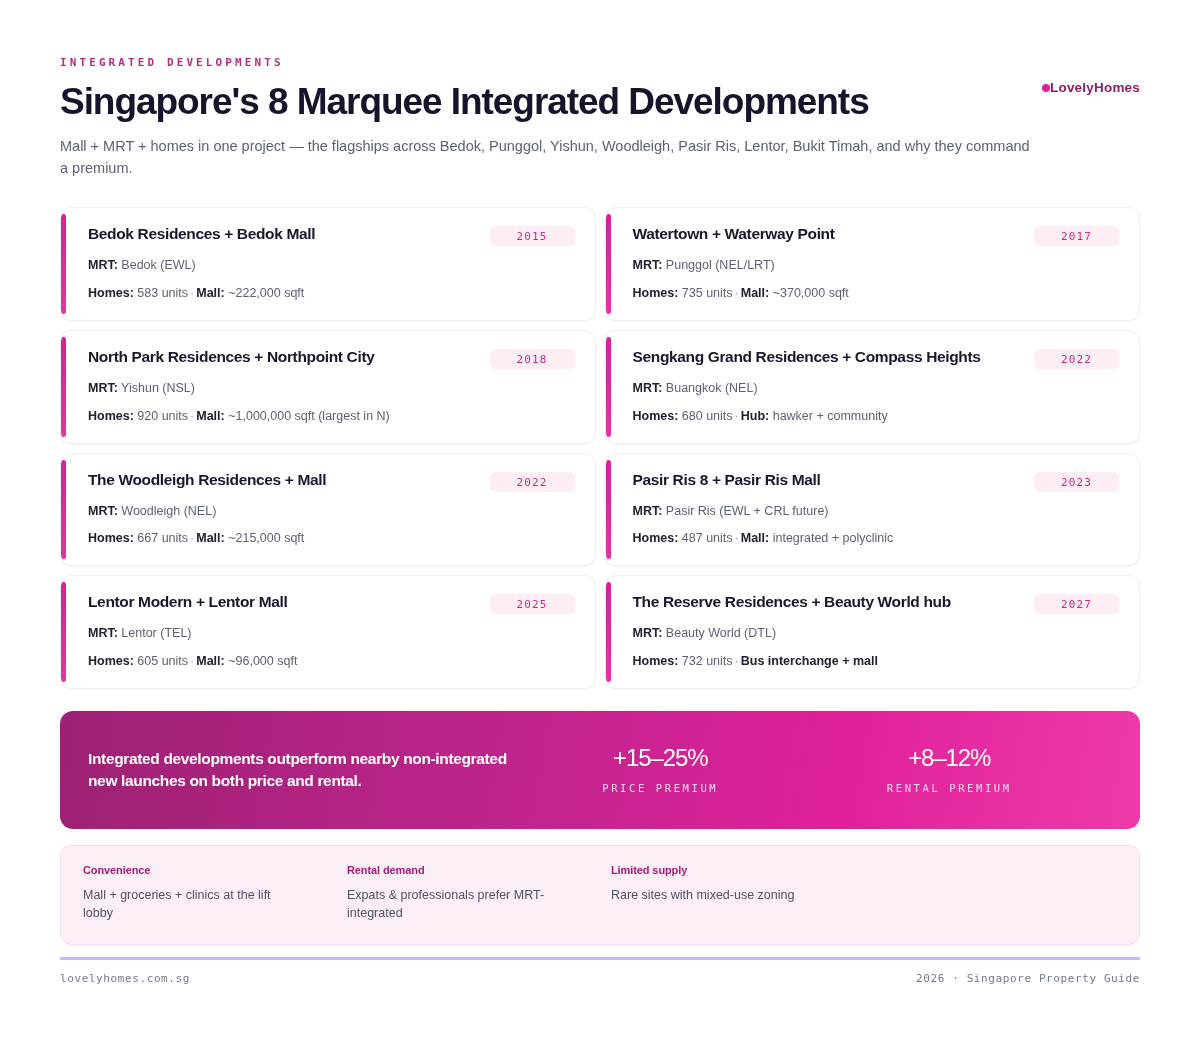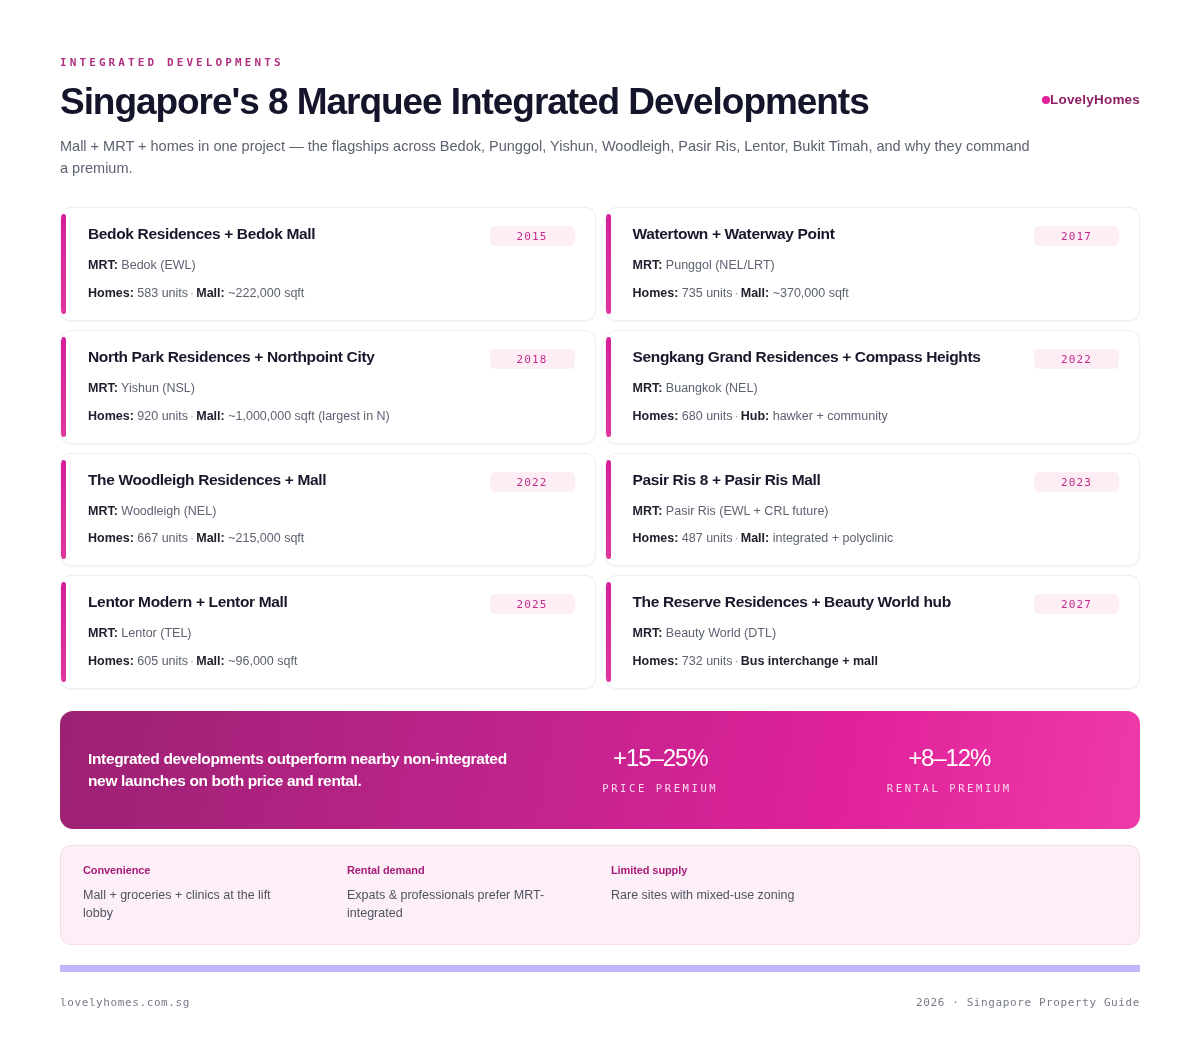--- a/index.html
+++ b/index.html
@@ -20,21 +20,21 @@
   .page {
     position: relative;
     width: 1200px;
     height: 1040px;
     padding: 0 60px;
   }
 
   
   .brand {
     position: absolute;
-    top: 36px;
+    top: 24px;
     right: 60px;
     display: flex;
     align-items: center;
     gap: 0;
   }
   .brand-dot {
     width: 8px;
     height: 8px;
     border-radius: 50%;
     background: #e0219a;
@@ -192,23 +192,23 @@
   .benefit-desc {
     margin-top: 10px;
     font-size: 12.5px;
     line-height: 1.45;
     color: #4e5360;
     max-width: 200px;
   }
 
   
   .footer {
-    margin-top: 20px;
-    border-top: 7px solid #c4b5fd;
-    padding-top: 24px;
+    margin-top: 12px;
+    border-top: 3px solid #c4b5fd;
+    padding-top: 12px;
     display: flex;
     justify-content: space-between;
     font-family: "DejaVu Sans Mono", monospace;
     font-size: 11px;
     letter-spacing: .6px;
     color: #767b89;
   }
 </style>
 </head>
 <body>

